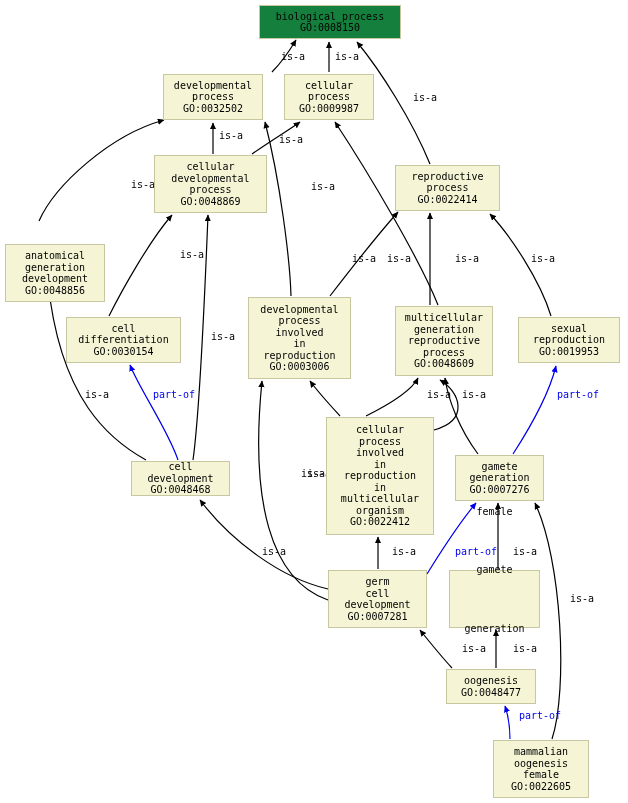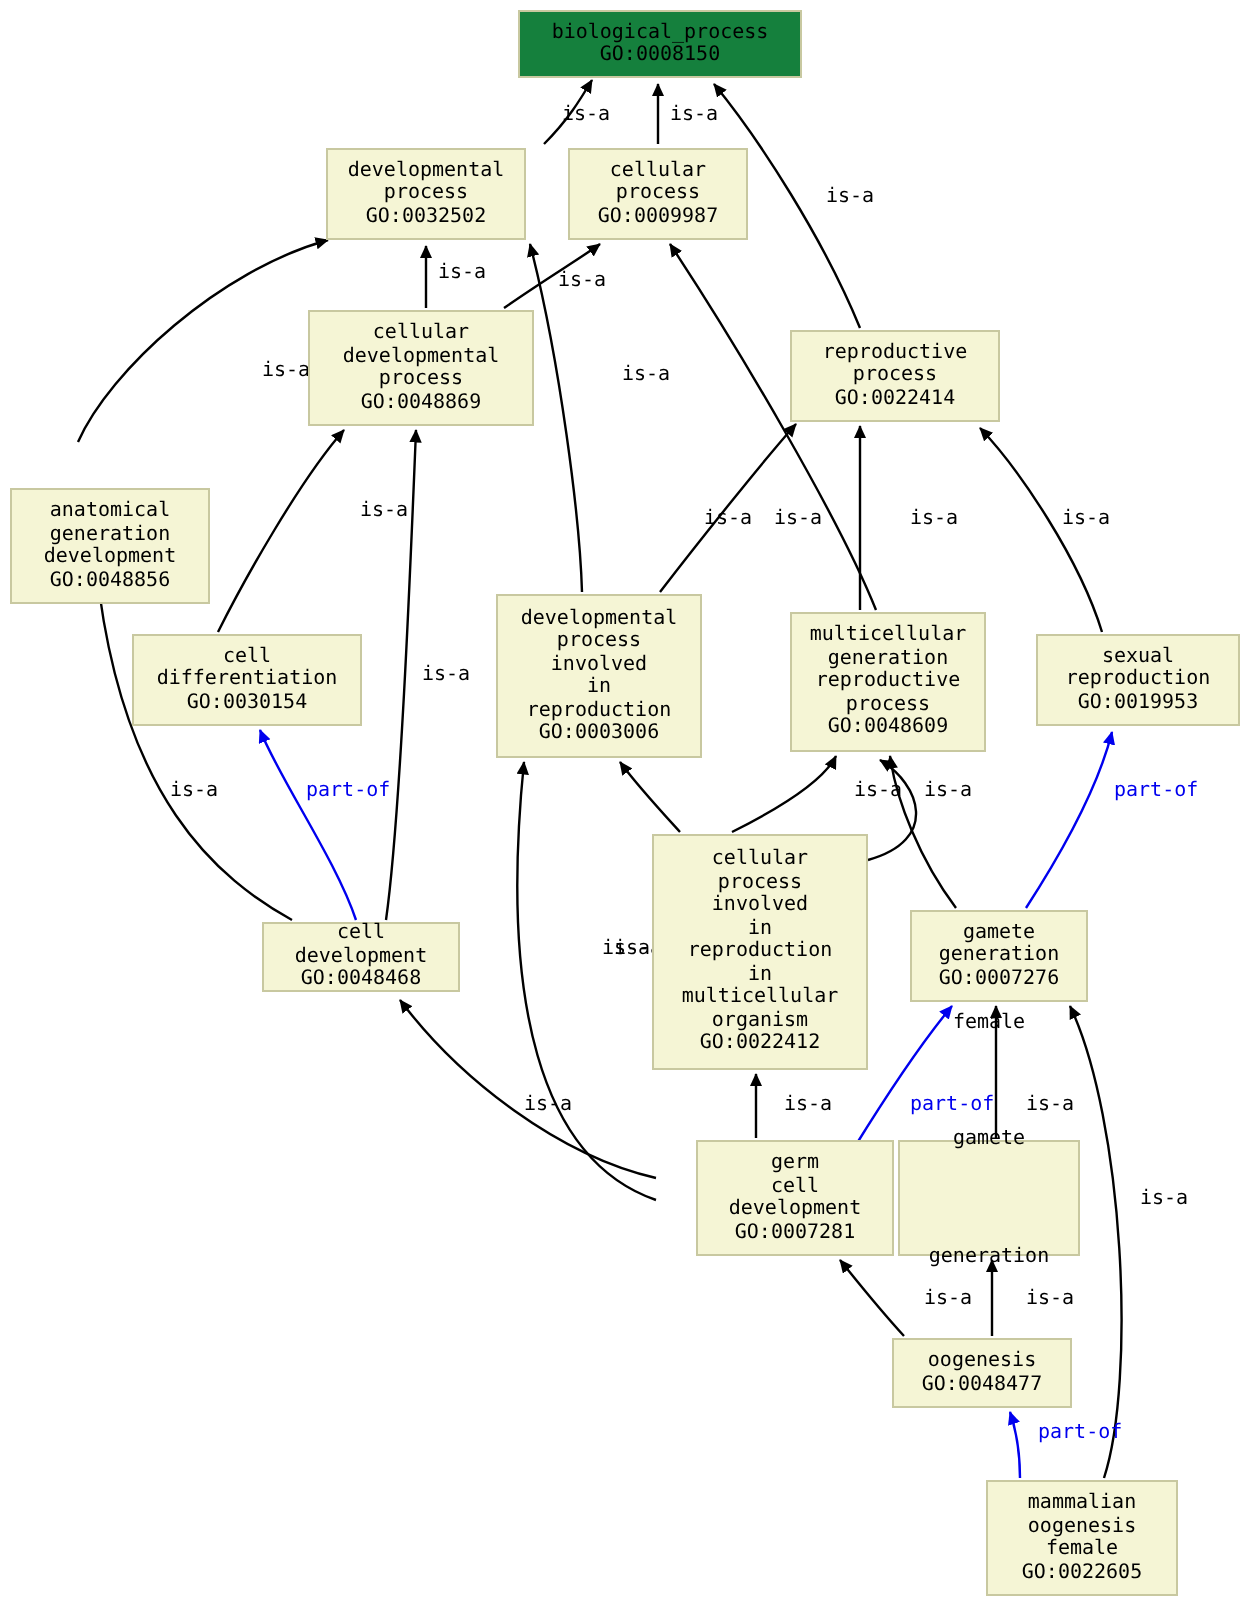--- a/index.html
+++ b/index.html
@@ -130,18 +130,18 @@
       <div class="node" style="left: 154px; top: 155px; width: 113px; height: 58px; background: rgb(245, 245, 213); border-color: rgb(200, 200, 160);"><span class="nm">cellular</span><span class="nm">developmental</span><span class="nm">process</span><span class="id">GO:0048869</span></div>
       <div class="node" style="left: 395px; top: 165px; width: 105px; height: 46px; background: rgb(245, 245, 213); border-color: rgb(200, 200, 160);"><span class="nm">reproductive</span><span class="nm">process</span><span class="id">GO:0022414</span></div>
       <div class="node" style="left: 5px; top: 222px; width: 100px; height: 58px; background: rgb(245, 245, 213); border-color: rgb(200, 200, 160); margin-top: 22px;"><span class="nm">anatomical</span><span class="nm">generation</span><span class="nm">development</span><span class="id">GO:0048856</span></div>
       <div class="node" style="left: 66px; top: 317px; width: 115px; height: 46px; background: rgb(245, 245, 213); border-color: rgb(200, 200, 160);"><span class="nm">cell</span><span class="nm">differentiation</span><span class="id">GO:0030154</span></div>
       <div class="node" style="left: 248px; top: 297px; width: 103px; height: 82px; background: rgb(245, 245, 213); border-color: rgb(200, 200, 160);"><span class="nm">developmental</span><span class="nm">process</span><span class="nm">involved</span><span class="nm">in</span><span class="nm">reproduction</span><span class="id">GO:0003006</span></div>
       <div class="node" style="left: 395px; top: 306px; width: 98px; height: 70px; background: rgb(245, 245, 213); border-color: rgb(200, 200, 160);"><span class="nm">multicellular</span><span class="nm">generation</span><span class="nm">reproductive</span><span class="nm">process</span><span class="id">GO:0048609</span></div>
       <div class="node" style="left: 518px; top: 317px; width: 102px; height: 46px; background: rgb(245, 245, 213); border-color: rgb(200, 200, 160);"><span class="nm">sexual</span><span class="nm">reproduction</span><span class="id">GO:0019953</span></div>
       <div class="node" style="left: 326px; top: 417px; width: 108px; height: 118px; background: rgb(245, 245, 213); border-color: rgb(200, 200, 160);"><span class="nm">cellular</span><span class="nm">process</span><span class="nm">involved</span><span class="nm">in</span><span class="nm">reproduction</span><span class="nm">in</span><span class="nm">multicellular</span><span class="nm">organism</span><span class="id">GO:0022412</span></div>
       <div class="node" style="left: 131px; top: 461px; width: 99px; height: 35px; background: rgb(245, 245, 213); border-color: rgb(200, 200, 160);"><span class="nm">cell</span><span class="nm">development</span><span class="id">GO:0048468</span></div>
       <div class="node" style="left: 455px; top: 455px; width: 89px; height: 46px; background: rgb(245, 245, 213); border-color: rgb(200, 200, 160);"><span class="nm">gamete</span><span class="nm">generation</span><span class="id">GO:0007276</span></div>
-      <div class="node" style="left: 328px; top: 570px; width: 99px; height: 58px; background: rgb(245, 245, 213); border-color: rgb(200, 200, 160); margin-left: 20px;"><span class="nm">germ</span><span class="nm">cell</span><span class="nm">development</span><span class="id">GO:0007281</span></div>
+      <div class="node" style="left: 328px; top: 570px; width: 99px; height: 58px; background: rgb(245, 245, 213); border-color: rgb(200, 200, 160);"><span class="nm">germ</span><span class="nm">cell</span><span class="nm">development</span><span class="id">GO:0007281</span></div>
       <div class="node" style="left: 449px; top: 570px; width: 91px; height: 58px; background: rgb(245, 245, 213); border-color: rgb(200, 200, 160); gap: 47px;"><span class="nm">female</span><span class="nm">gamete</span><span class="nm">generation</span><span class="id">GO:0007292</span></div>
       <div class="node" style="left: 446px; top: 669px; width: 90px; height: 35px; background: rgb(245, 245, 213); border-color: rgb(200, 200, 160);"><span class="nm">oogenesis</span><span class="id">GO:0048477</span></div>
       <div class="node" style="left: 473px; top: 740px; width: 96px; height: 58px; background: rgb(245, 245, 213); border-color: rgb(200, 200, 160); margin-left: 20px;"><span class="nm">mammalian</span><span class="nm">oogenesis</span><span class="nm">female</span><span class="id">GO:0022605</span></div>
     </div>
 </div>
 
 </body></html>

